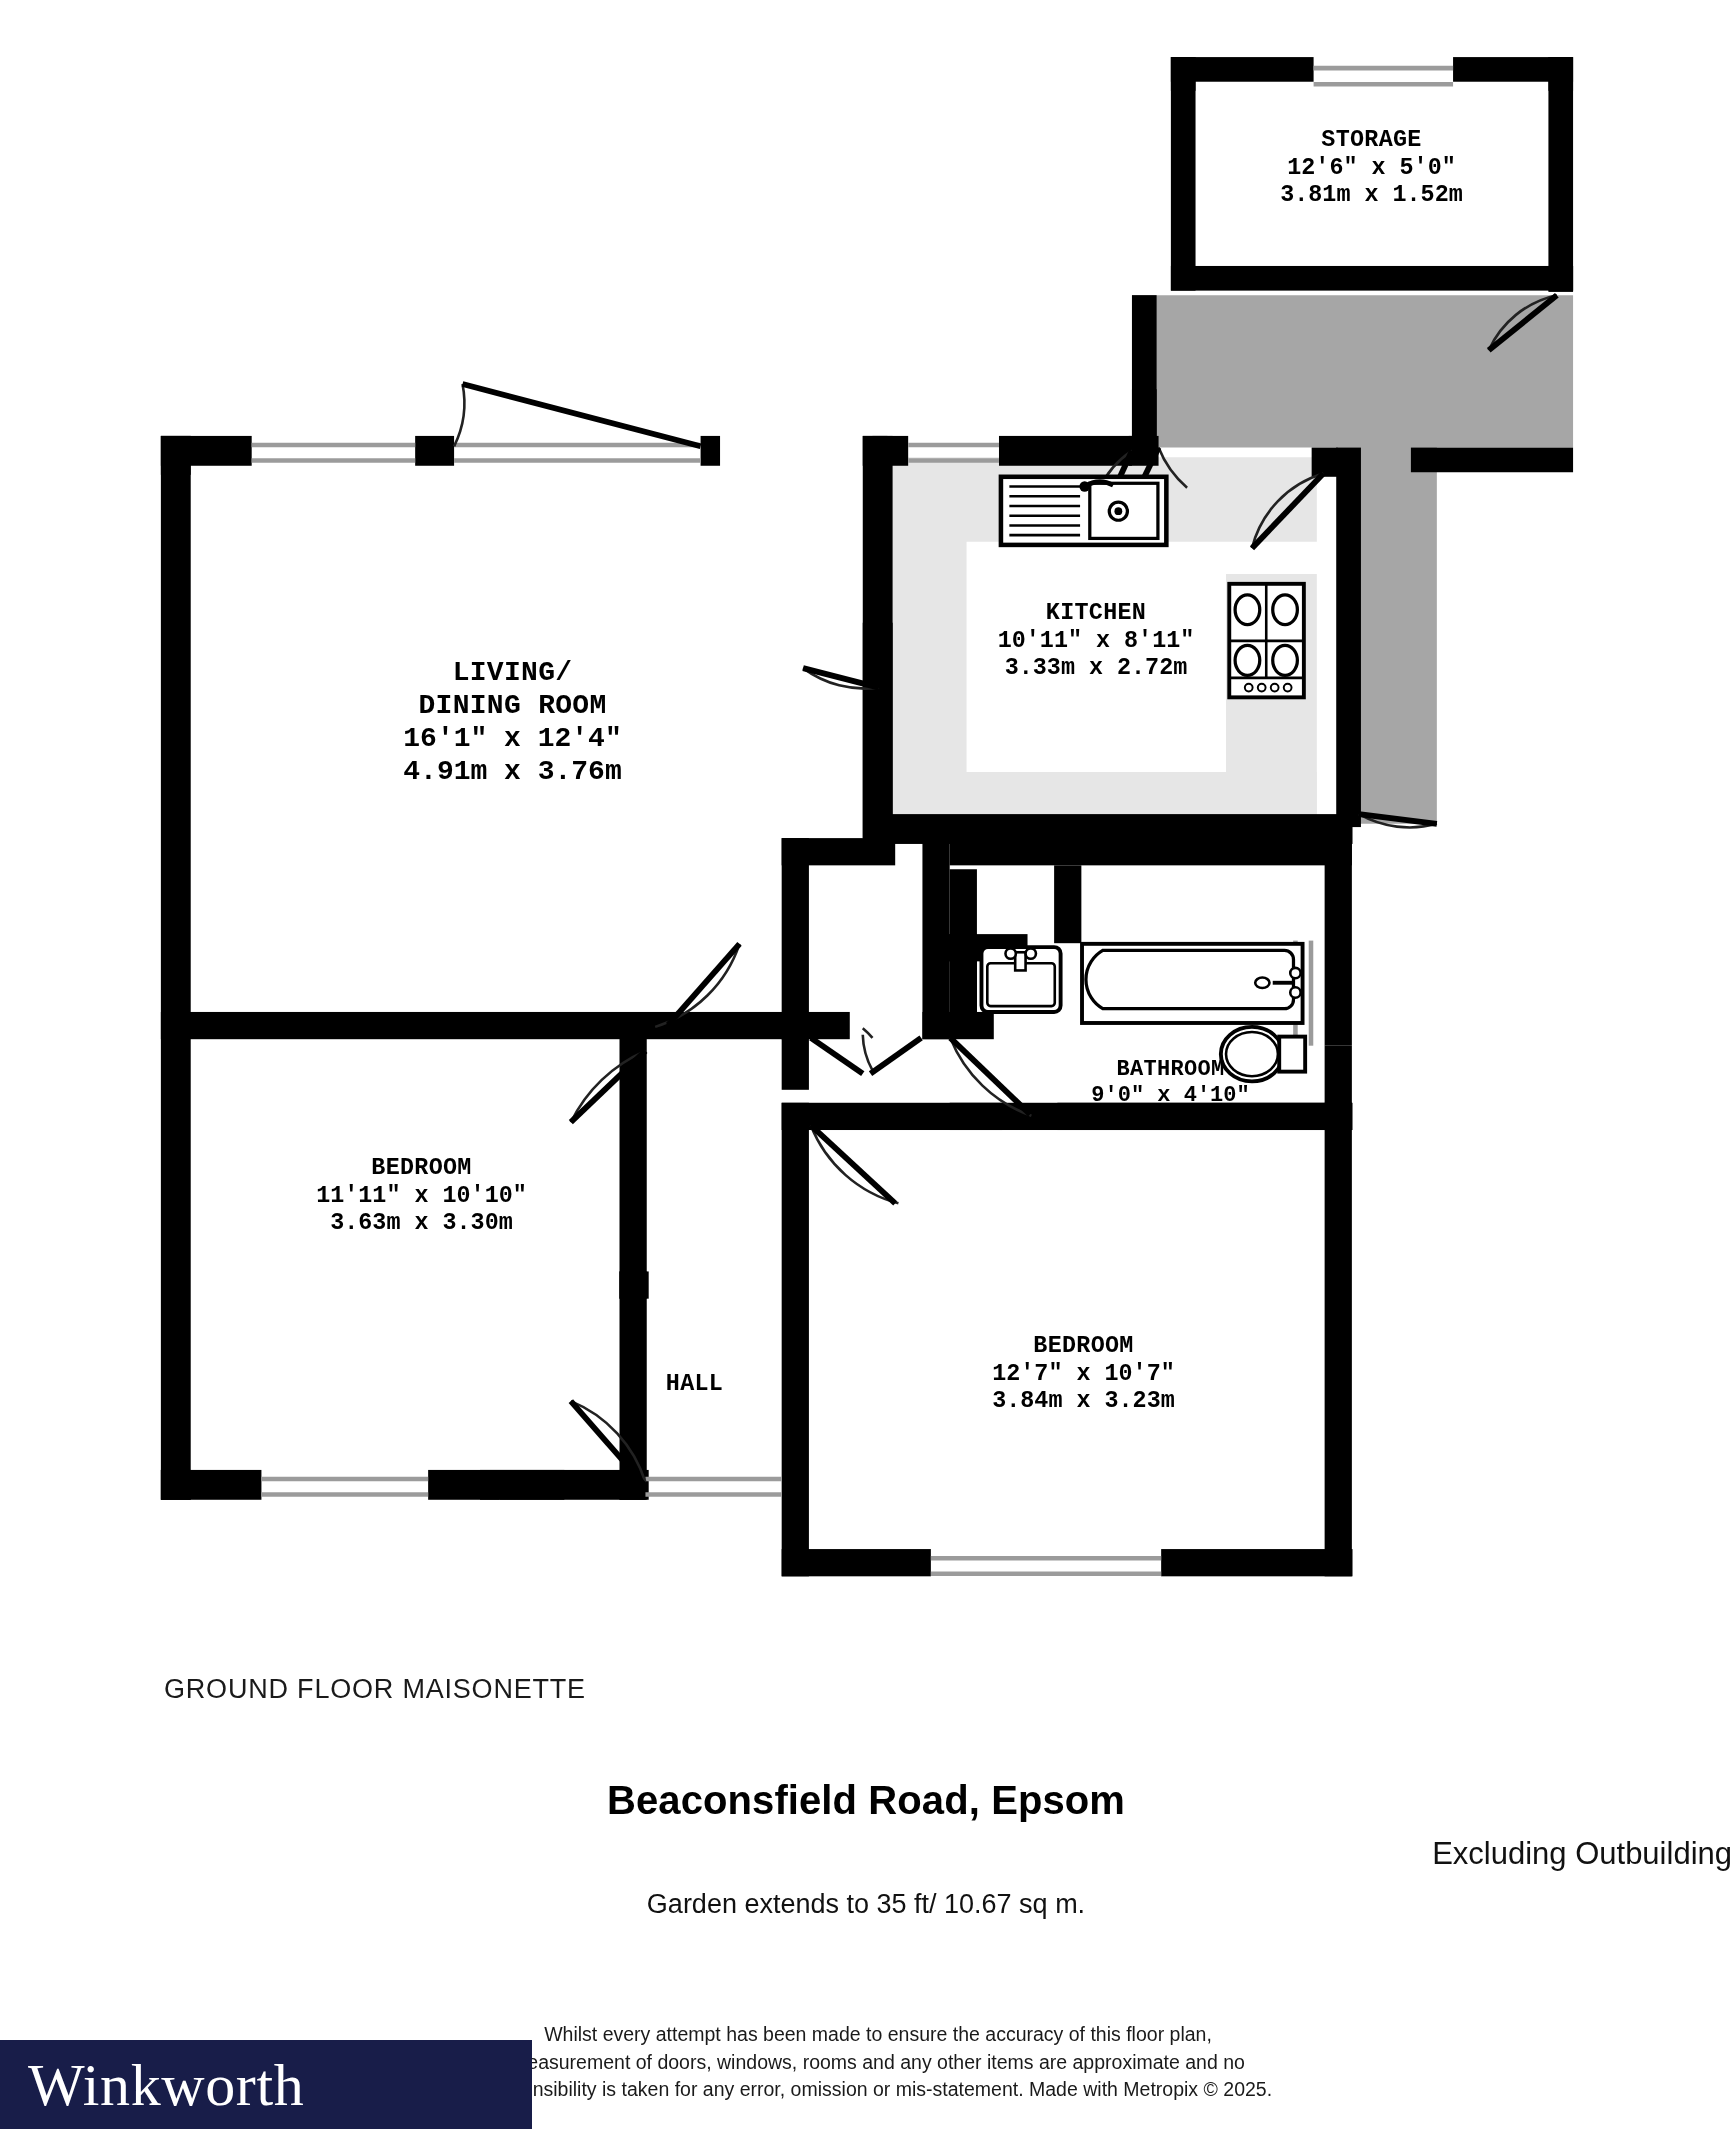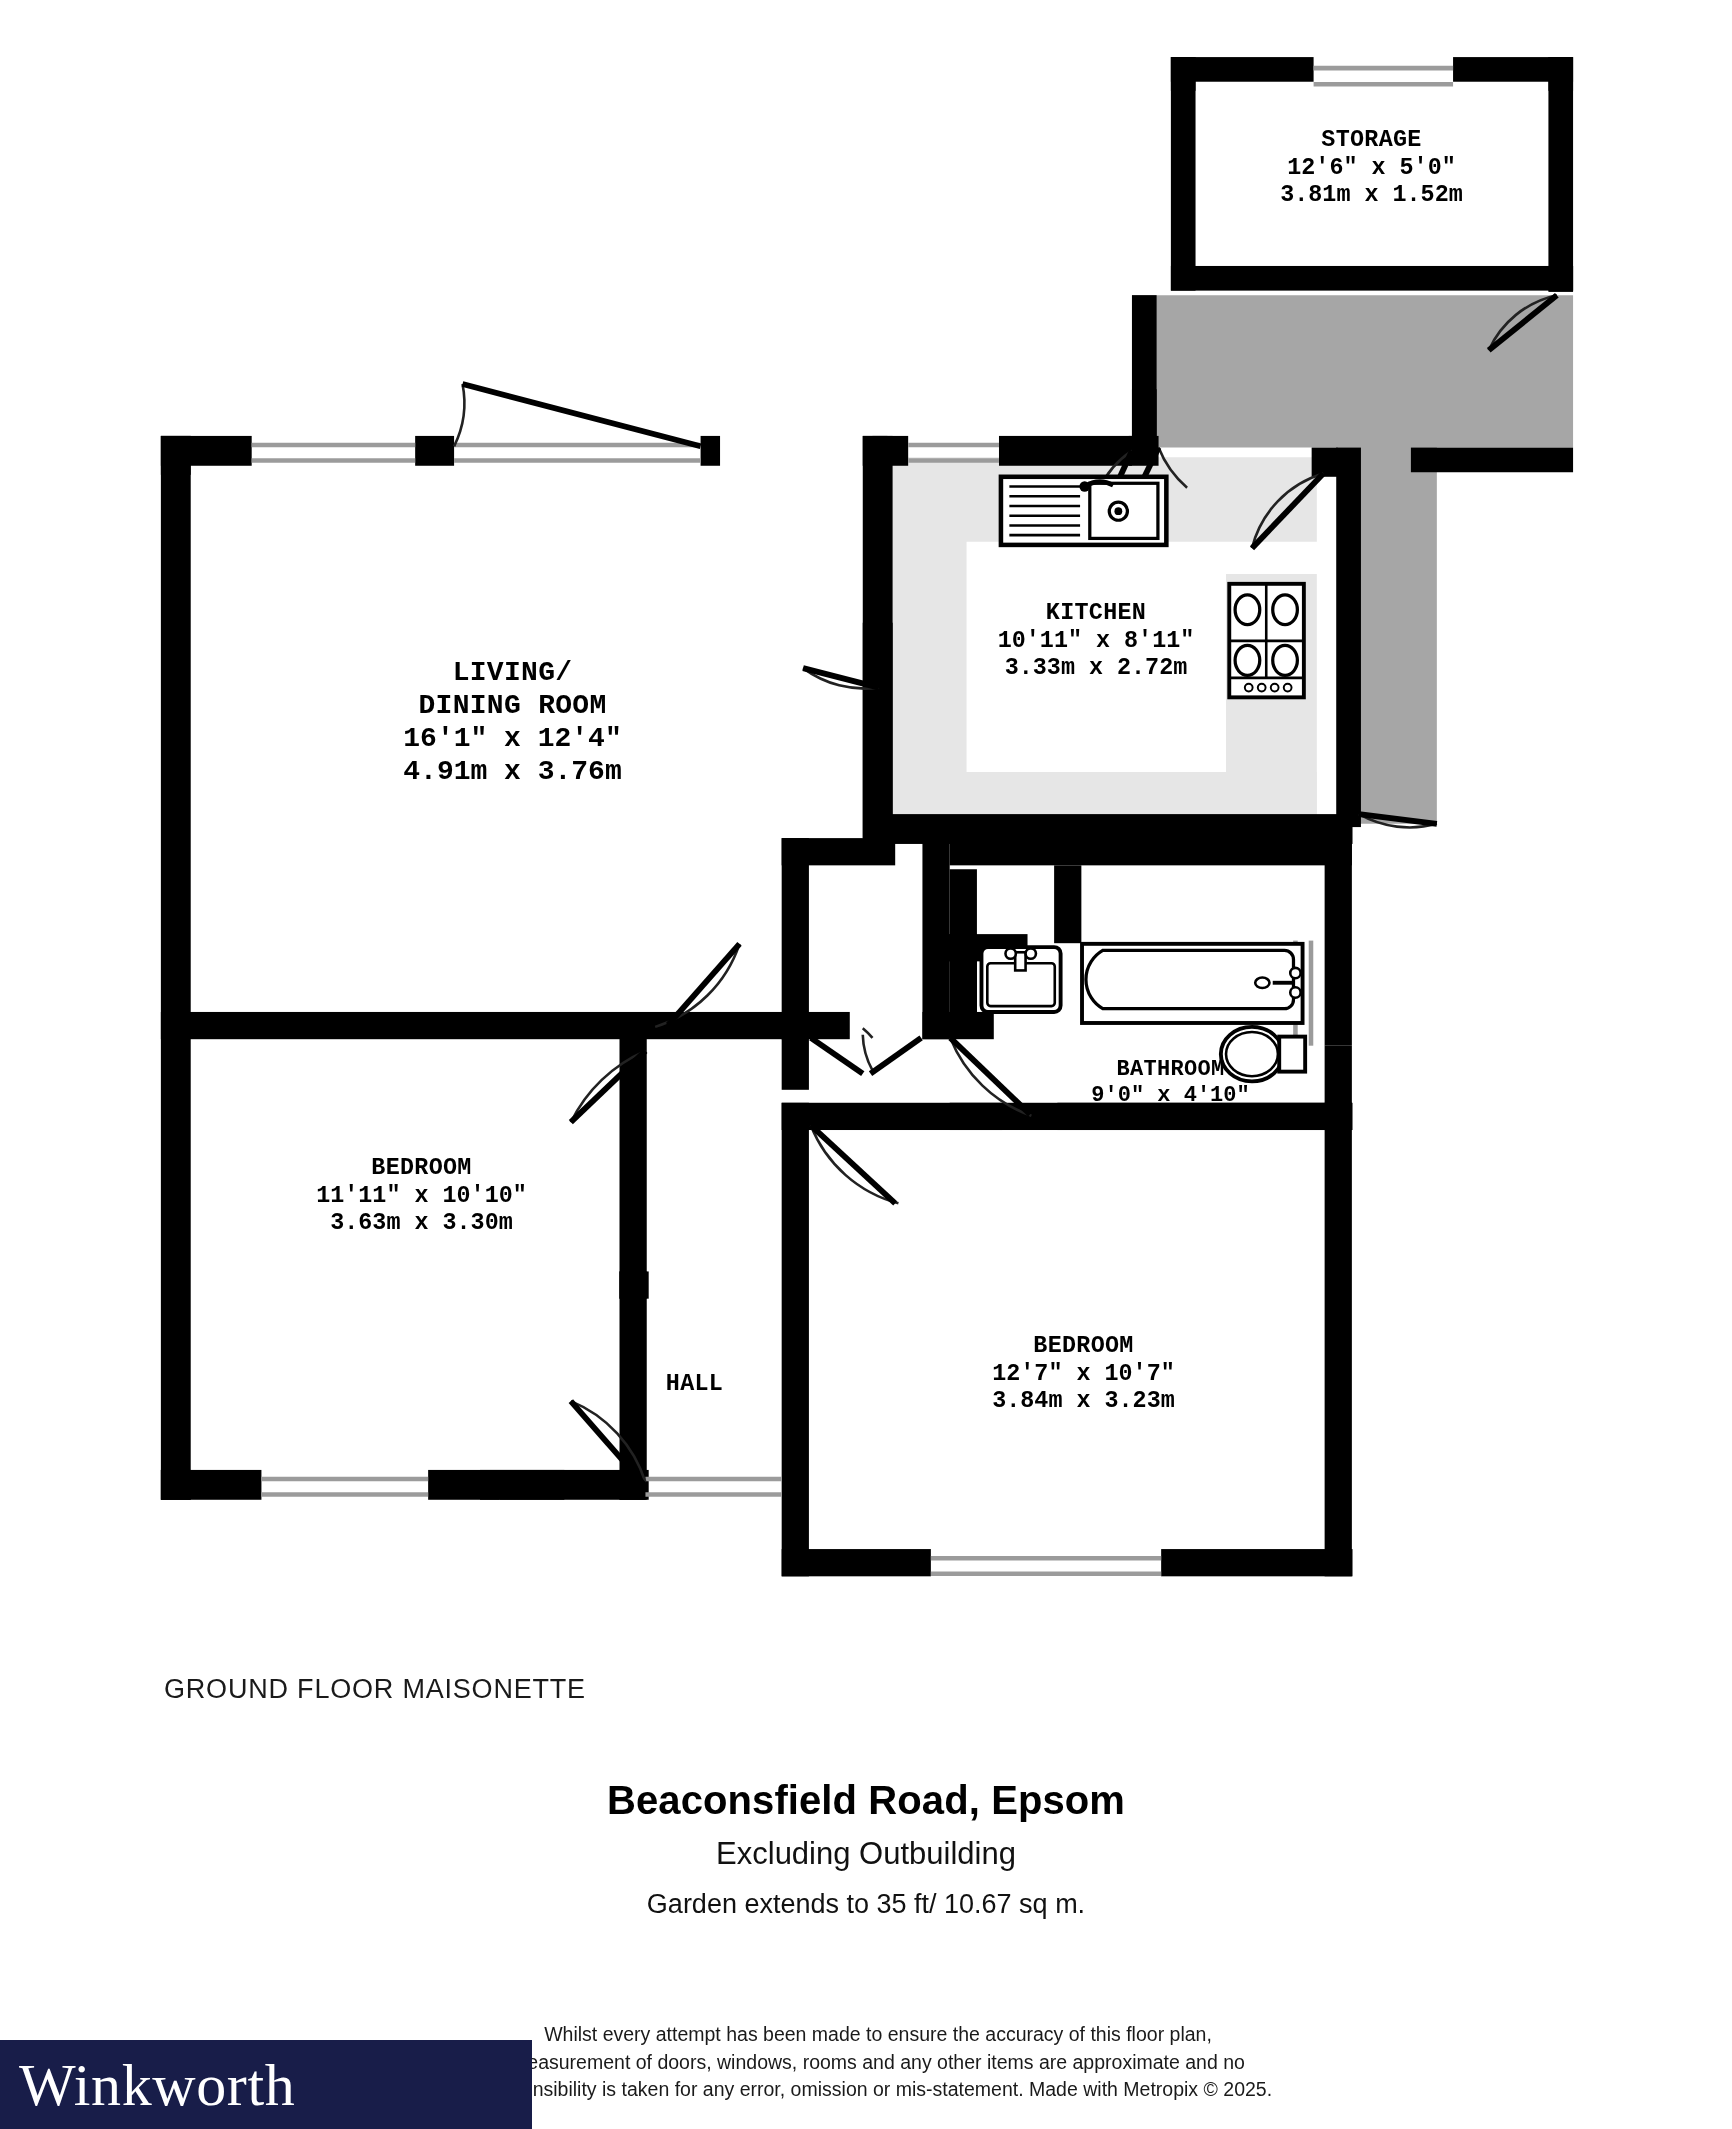--- a/index.html
+++ b/index.html
@@ -23,36 +23,36 @@
     font-family:"Liberation Sans", sans-serif;
   }
 
   #footer-block{
     position:absolute;left:0;top:1778px;width:1732px;text-align:center;
   }
   #footer-block .addr{
     font-size:40px;font-weight:bold;color:#000;margin:0 0 13px 0;letter-spacing:0.1px;
   }
   #footer-block .area{font-size:31px;color:#111;margin:0 0 17px 0;}
-  #footer-block .excl{font-size:31px;color:#111;margin:0 0 17px 0;}
+  #footer-block .excl{font-size:31px;color:#111;margin:0 0 17px 0;text-align:right;}
   #footer-block .garden{font-size:27px;color:#111;margin:0;}
 
   #disclaimer{
     position:absolute;left:0;top:2021px;width:1732px;text-align:center;
     font-size:19.5px;line-height:1.42;color:#1a1a1a;
   }
   #disclaimer span{display:block;margin-left:24px;}
 
   #brandbar{
     position:absolute;left:0;top:2040px;width:532px;height:89px;
     background:#181d49;display:flex;align-items:center;
   }
   #brandbar .brandtext{
     color:#ffffff;font-family:"Liberation Serif", serif;
-    font-size:60px;letter-spacing:0.6px;margin-left:19px;line-height:1;
+    font-size:60px;letter-spacing:0.6px;margin-left:28px;line-height:1;
   }
 </style>
 </head>
 <body>
 
 <svg id="plan-svg" viewBox="0 0 2670 3282">
 
   <g>
     <path d="M1745,455 L2425,455 L2425,690 L2215,690 L2215,1270 L2060,1270 L2060,690 L1745,690 Z" fill="#a6a6a6" stroke="none"></path>
   </g>

